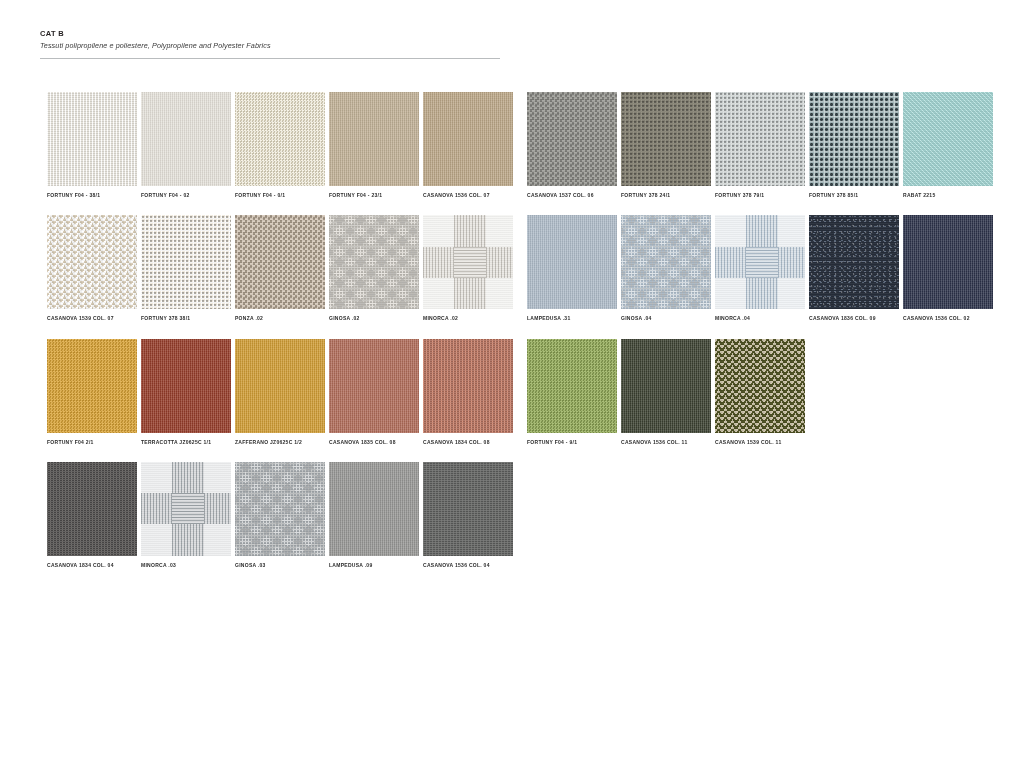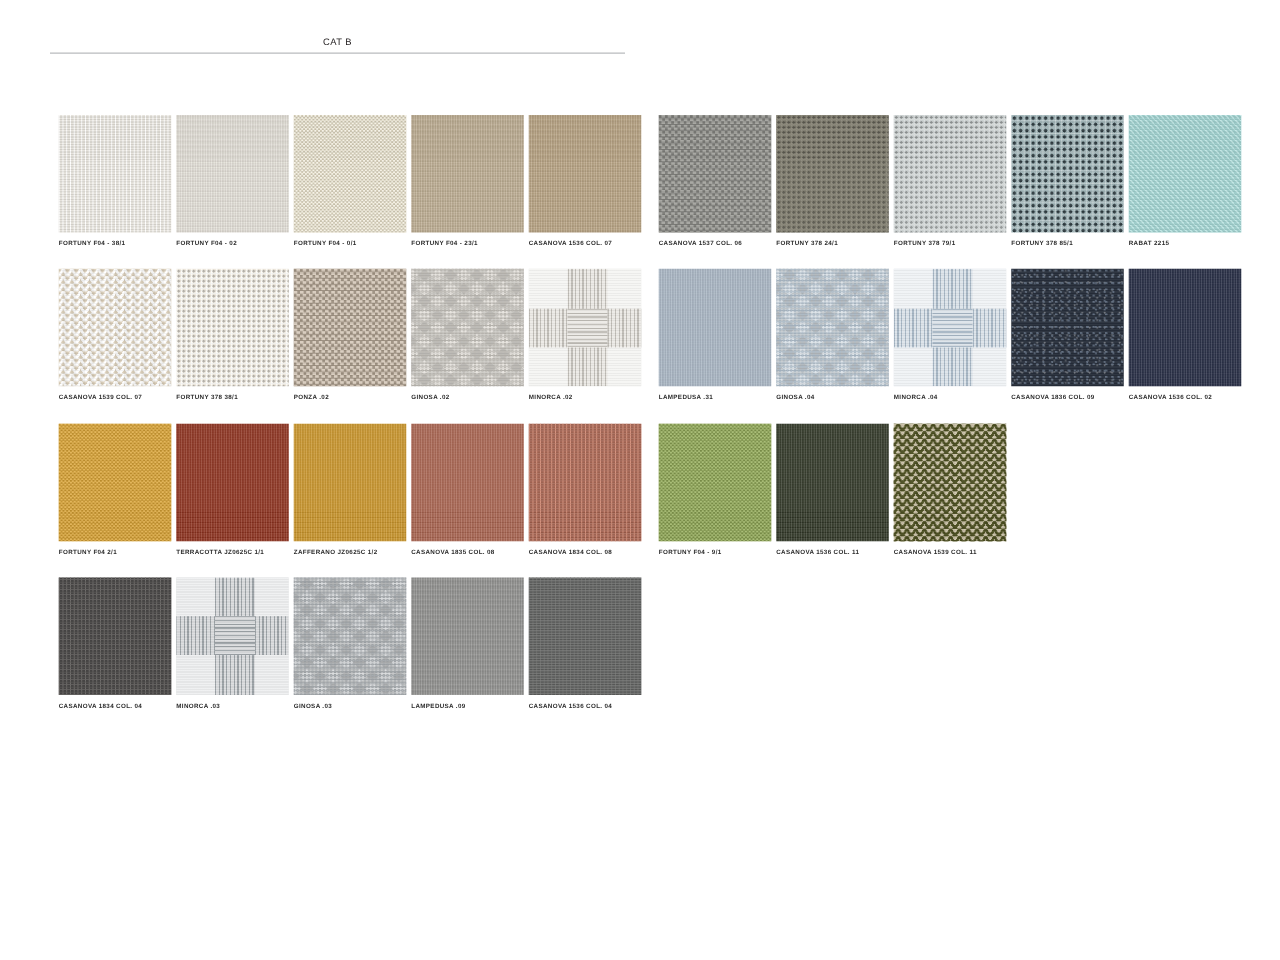--- a/index.html
+++ b/index.html
@@ -19,26 +19,25 @@
 
   
   #header {
     position: absolute;
     left: 40px;
     top: 30px;
     width: 460px;
   }
   #header .cat-title {
     font-size: 7.5px;
-    font-weight: normal;
+    font-weight: bold;
     letter-spacing: 0.35px;
     color: #231f20;
     line-height: 1.1;
     margin: 0 0 4px 0;
-    text-align: center;
   }
   #header .cat-subtitle {
     font-size: 7.2px;
     font-style: italic;
     letter-spacing: 0.1px;
     color: #3a3a3a;
     line-height: 1.2;
     margin: 0 0 7px 0;
     white-space: nowrap;
   }
@@ -89,20 +88,21 @@
     line-height: 1.25;
     white-space: nowrap;
     transform-origin: left top;
   }
 </style>
 </head>
 <body>
 
 <div id="header">
   <div class="cat-title">CAT B</div>
+  <div class="cat-subtitle">Tessuti polipropilene e poliestere, Polypropilene and Polyester Fabrics</div>
   <div class="rule"></div>
 </div>
 
 <div class="panel" id="panel-left">
     <div class="swatch-row">
       <div class="swatch-cell">
         <div class="swatch" style="background: repeating-linear-gradient(90deg, rgb(255, 255, 255) 0px, rgb(255, 255, 255) 1px, rgba(0, 0, 0, 0.06) 1px, rgba(0, 0, 0, 0.06) 3px) 0% 0% / 3px 3px, repeating-linear-gradient(0deg, rgba(0, 0, 0, 0.05) 0px, rgba(0, 0, 0, 0.05) 1px, rgba(255, 255, 255, 0.1) 1px, rgba(255, 255, 255, 0.1) 2px) 0% 0% / 2px 2px rgb(242, 238, 230);">
           <div class="grain" style="background-image: repeating-linear-gradient(0deg, rgba(0, 0, 0, 0.043) 0px, rgba(0, 0, 0, 0.043) 1px, rgba(255, 255, 255, 0.043) 1px, rgba(255, 255, 255, 0.043) 2px);"></div>
         </div>
         <div class="swatch-label">FORTUNY F04 - 38/1</div>

